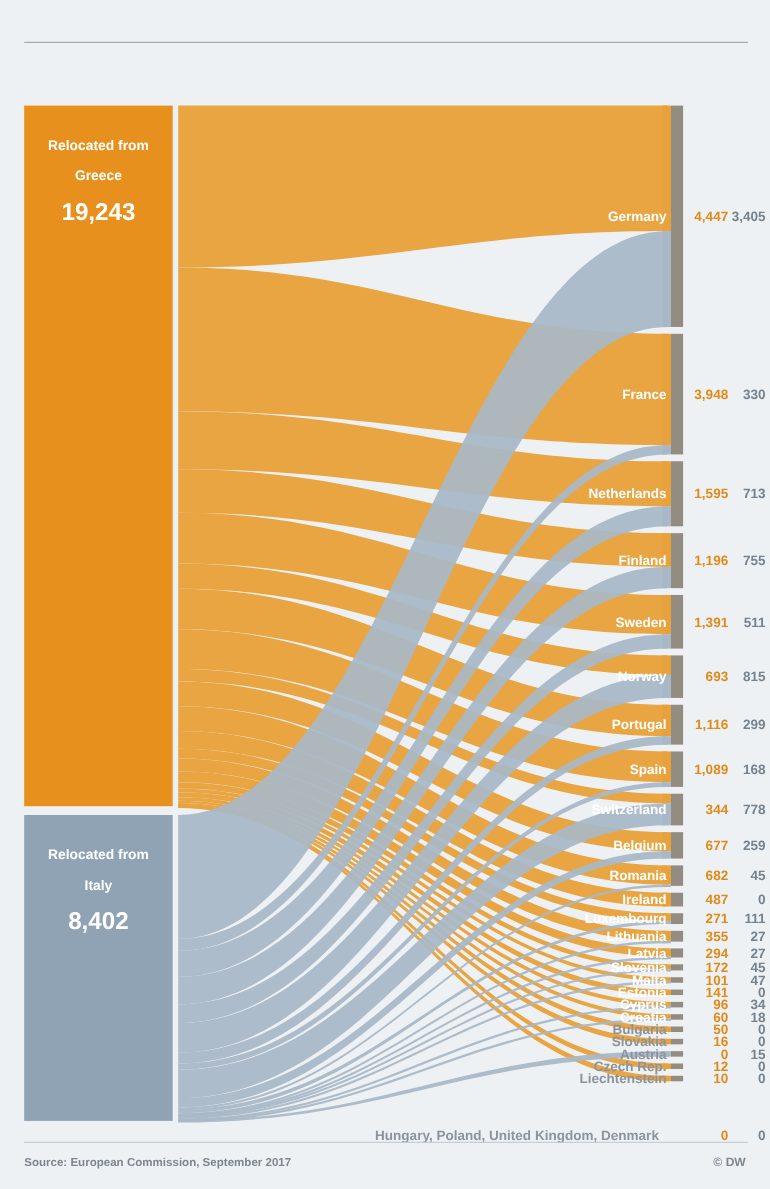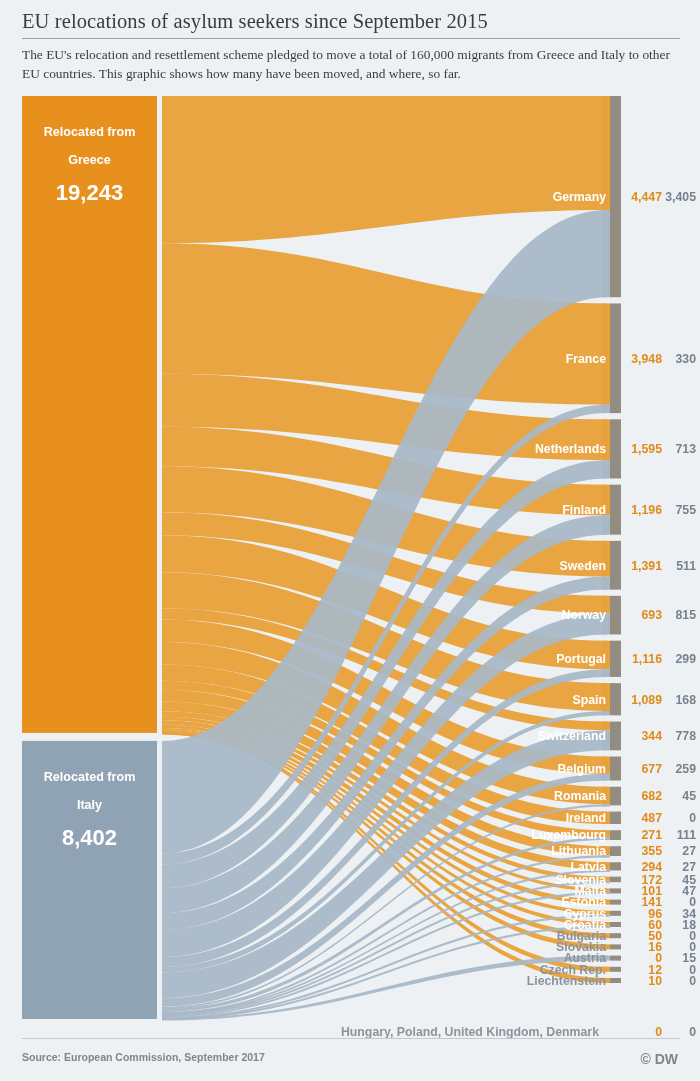--- a/index.html
+++ b/index.html
@@ -31,21 +31,21 @@
   .ftr-rule{
     position:absolute;left:22px;top:1038px;width:658px;height:1px;
     background:#c3c9cf;
   }
   .ftr-src{
     position:absolute;left:22px;top:1051px;
     font-size:10.5px;color:#7d868e;font-weight:bold;text-align:right;
   }
   .ftr-dw{
     position:absolute;right:22px;top:1051px;
-    font-size:14px;color:#7d868e;font-weight:bold;
+    font-size:11px;color:#7d868e;font-weight:bold;
   }
 
   svg{position:absolute;left:0;top:0;}
 
   .src-label{
     fill:#ffffff;font-size:12.6px;font-weight:bold;
     text-anchor:middle;
   }
   .src-total{
     fill:#ffffff;font-size:22px;font-weight:bold;
@@ -58,25 +58,21 @@
   .dest-label.off-bar{fill:#8b949c;}
   .val-o{fill:#e08a18;font-size:12.3px;font-weight:bold;text-anchor:end;}
   .val-g{fill:#74838f;font-size:12.3px;font-weight:bold;text-anchor:end;}
   .zero-row-label{fill:#8b949c;font-size:12.3px;font-weight:bold;text-anchor:end;}
 </style>
 </head>
 <body>
 
 <div id="root">
 
-  <div class="hdr">
-    <div class="hdr-title">EU relocations of asylum seekers since September 2015</div>
-  </div>
   <div class="hdr-rule"></div>
-  <div class="hdr-sub">The EU's relocation and resettlement scheme pledged to move a total of 160,000 migrants from Greece and Italy to other EU countries. This graphic shows how many have been moved, and where, so far.</div>
 
   <svg id="sankey" width="700" height="1081">
       <g>
         <path d="M162,96 C348.9,96 420.09999999999997,96 607,96 L607,209.98263634682937 C420.09999999999997,209.98263634682937 348.9,243.18773738469886 162,243.18773738469886 Z" fill="#e8a23c" fill-opacity="0.97"></path>
         <path d="M162,243.18773738469886 C348.9,243.18773738469886 420.09999999999997,303.45740062858204 607,303.45740062858204 L607,404.6499907561472 C420.09999999999997,404.6499907561472 348.9,373.85946825827455 162,373.85946825827455 Z" fill="#e8a23c" fill-opacity="0.97"></path>
         <path d="M162,373.85946825827455 C348.9,373.85946825827455 420.09999999999997,419.3083379552598 607,419.3083379552598 L607,460.1903494176373 C420.09999999999997,460.1903494176373 348.9,426.6511123168747 162,426.6511123168747 Z" fill="#e8a23c" fill-opacity="0.97"></path>
         <path d="M162,426.6511123168747 C348.9,426.6511123168747 420.09999999999997,484.6655056387503 607,484.6655056387503 L607,515.3206063967463 C420.09999999999997,515.3206063967463 348.9,466.2365708084645 162,466.2365708084645 Z" fill="#e8a23c" fill-opacity="0.97"></path>
         <path d="M162,466.2365708084645 C348.9,466.2365708084645 420.09999999999997,540.8722795341099 607,540.8722795341099 L607,576.5254945461269 C420.09999999999997,576.5254945461269 348.9,512.2761801410744 162,512.2761801410744 Z" fill="#e8a23c" fill-opacity="0.97"></path>
         <path d="M162,512.2761801410744 C348.9,512.2761801410744 420.09999999999997,595.823117027177 607,595.823117027177 L607,613.5856461453134 C420.09999999999997,613.5856461453134 348.9,535.2132392837765 162,535.2132392837765 Z" fill="#e8a23c" fill-opacity="0.97"></path>
         <path d="M162,535.2132392837765 C348.9,535.2132392837765 420.09999999999997,640.6752005916067 607,640.6752005916067 L607,669.2797929376965 C420.09999999999997,669.2797929376965 348.9,572.150841020076 162,572.150841020076 Z" fill="#e8a23c" fill-opacity="0.97"></path>

